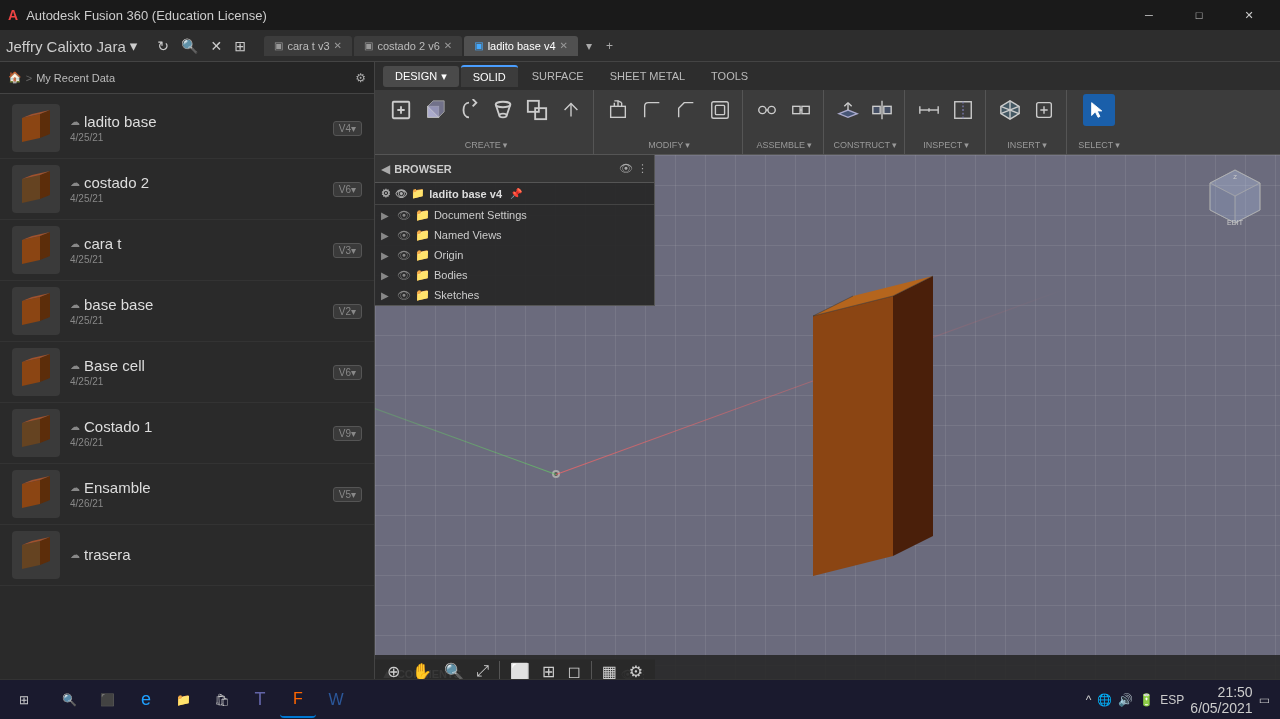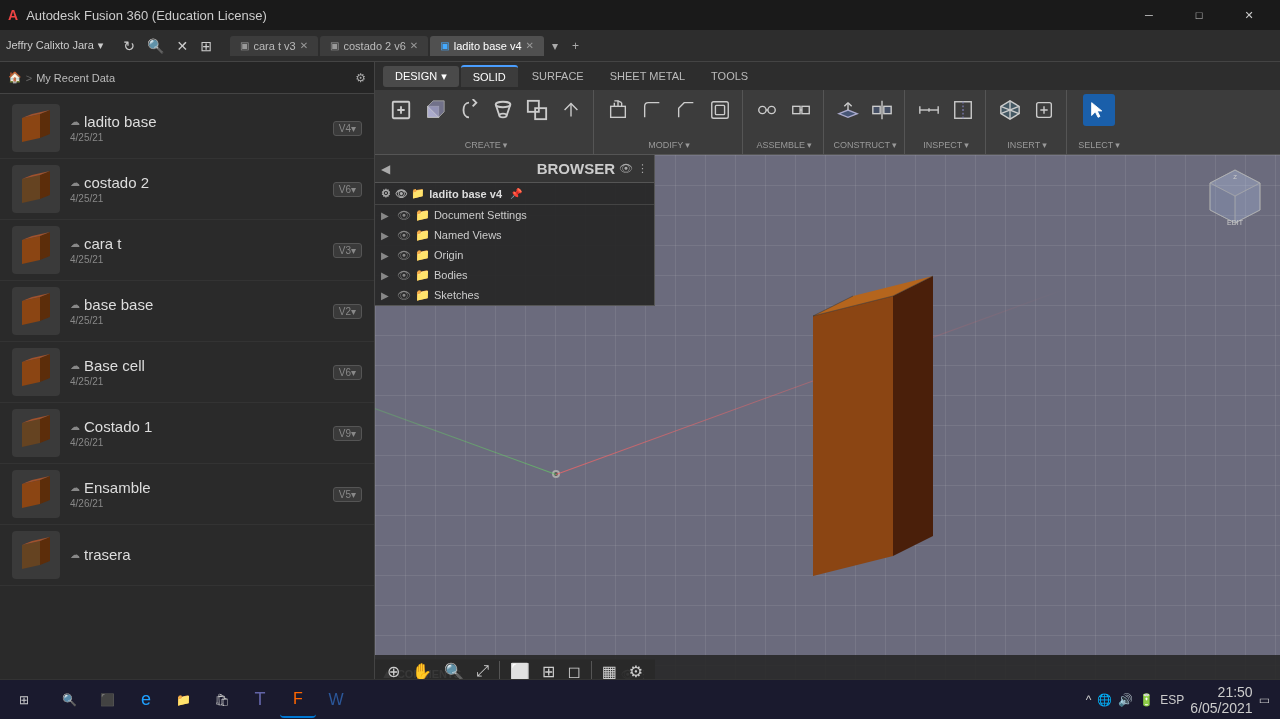--- a/index.html
+++ b/index.html
@@ -25,21 +25,21 @@
     
     #toolbar2 {
       height: 32px;
       background: #2d2d2d;
       display: flex;
       align-items: center;
       padding: 0 6px;
       gap: 6px;
       border-bottom: 1px solid #444;
     }
-    #toolbar2 .user-info { display: flex; align-items: flex-start; gap: 4px; color: #ccc; font-size: 11px; cursor: pointer; }
+    #toolbar2 .user-info { display: flex; align-items: flex-end; gap: 4px; color: #ccc; font-size: 15px; cursor: pointer; }
     #toolbar2 .tb2-icons { display: flex; gap: 4px; margin-left: 10px; }
     #toolbar2 .tb2-icon { color: #ccc; font-size: 14px; cursor: pointer; padding: 2px 4px; }
     #toolbar2 .tabs-area { flex: 1; display: flex; align-items: center; gap: 2px; margin-left: 8px; }
     #toolbar2 .tab { display: flex; align-items: center; gap: 4px; padding: 4px 10px; background: #3c3c3c; color: #bbb; font-size: 11px; cursor: pointer; border-radius: 3px 3px 0 0; }
     #toolbar2 .tab.active { background: #505050; color: #fff; }
     #toolbar2 .tab .close { font-size: 10px; color: #999; cursor: pointer; }
     #toolbar2 .tab-extra { color: #aaa; cursor: pointer; padding: 2px 6px; }
 
     
     #main { display: flex; flex: 1; overflow: hidden; }
@@ -200,21 +200,21 @@
     #browser-header {
       height: 28px;
       background: #353535;
       display: flex;
       align-items: center;
       padding: 0 6px;
       gap: 4px;
       border-bottom: 1px solid #555;
     }
     #browser-header .collapse-btn { color: #aaa; cursor: pointer; font-size: 12px; }
-    #browser-header .title { font-size: 15px; color: #ccc; font-weight: 600; flex: 1; text-align: right; }
+    #browser-header .title { font-size: 11px; color: #ccc; font-weight: 600; flex: 1; }
     #browser-header .header-icons { display: flex; gap: 4px; }
     #browser-header .hdr-icon { color: #aaa; cursor: pointer; font-size: 11px; }
 
     .browser-item {
       display: flex;
       align-items: center;
       padding: 3px 6px;
       gap: 4px;
       cursor: pointer;
       font-size: 11px;

